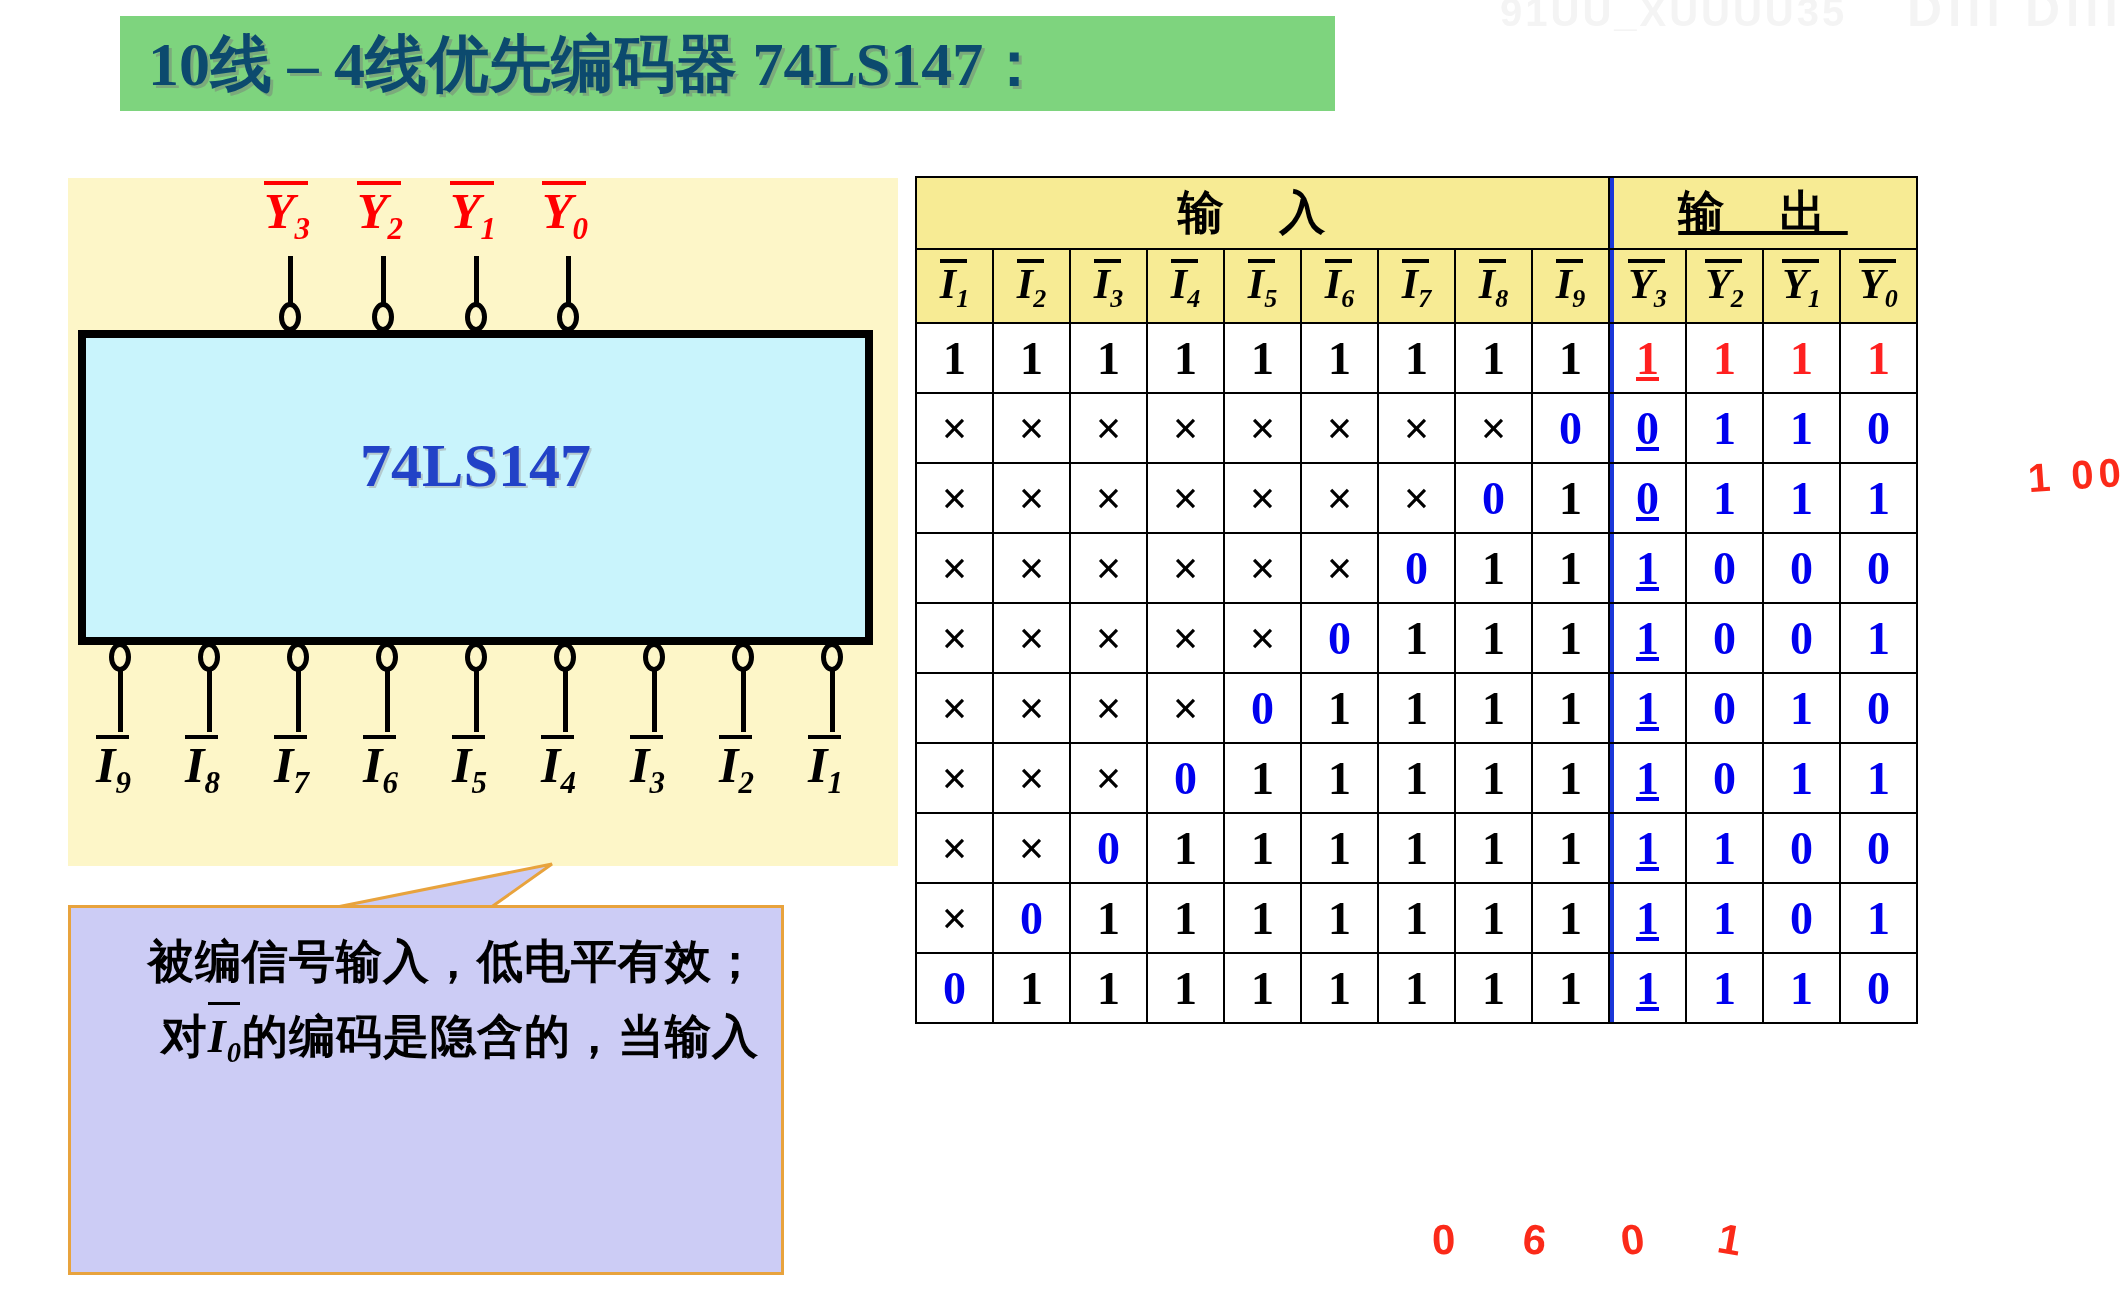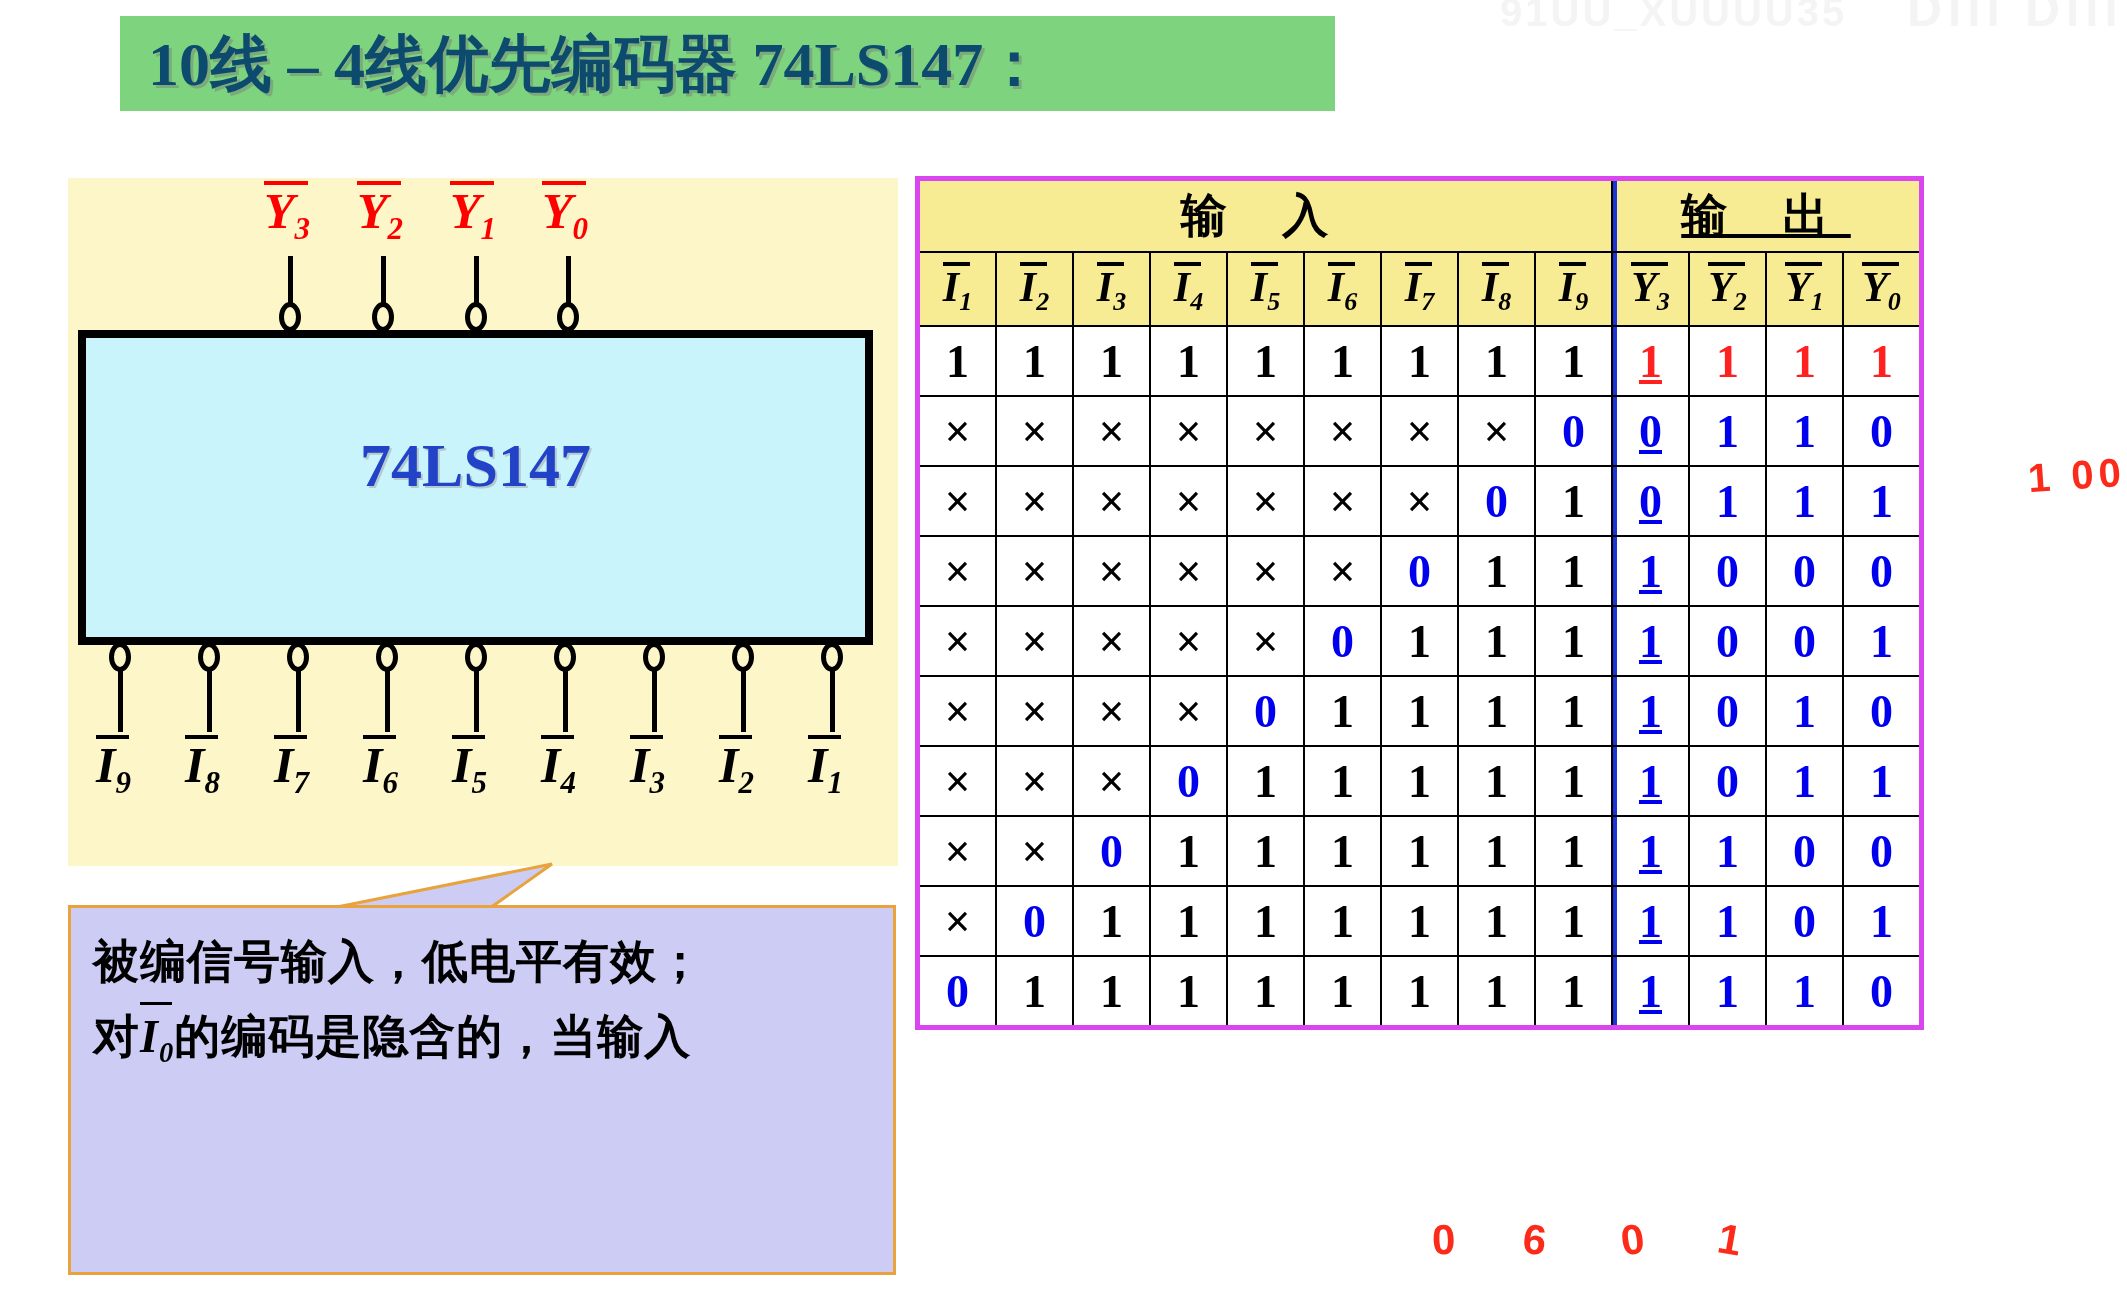--- a/index.html
+++ b/index.html
@@ -83,25 +83,26 @@
     text-align:center;
     font-size:62px;font-weight:bold;
     color:#2242c7;
     font-family:"Liberation Serif",serif;
     text-shadow:2px 2px 0 rgba(160,160,160,.5);
   }
 
   
   #callout{
     position:absolute;left:68px;top:905px;
-    width:828px;height:370px;
+    width:716px;height:370px;
     background:#ccccf5;
     border:3px solid #e8a33d;
     box-sizing:border-box;
     padding:16px 22px 0 22px;
+    text-align:right;
   }
   #callout-tail{
     position:absolute;left:330px;top:862px;
     width:300px;height:48px;
     overflow:visible;
   }
   .callout-line{
     font-size:46px;font-weight:bold;color:#000;
     line-height:74px;
     white-space:nowrap;
@@ -112,21 +113,21 @@
     font-family:"Liberation Serif",serif;
     font-style:italic;font-weight:bold;
     font-size:46px;
   }
   .callout-line .ovl::before{height:3px;top:4px;}
 
   
   #truth-table{
     position:absolute;left:915px;top:176px;
     border-collapse:collapse;
-    border:5px solid #d946ef;
+    border:1px solid #d946ef;
     background:#fff;
   }
   #truth-table td{
     border:2px solid #000;
     text-align:center;
     vertical-align:middle;
     font-family:"Liberation Serif",serif;
     font-weight:bold;
     padding:0;
   }

